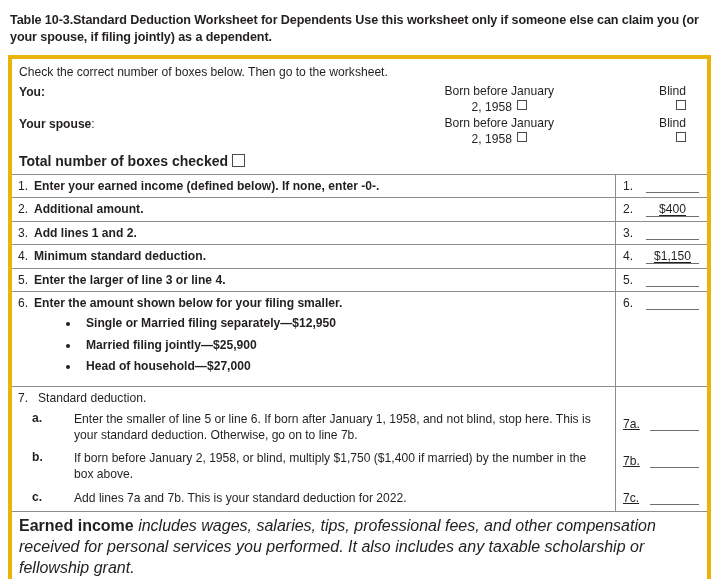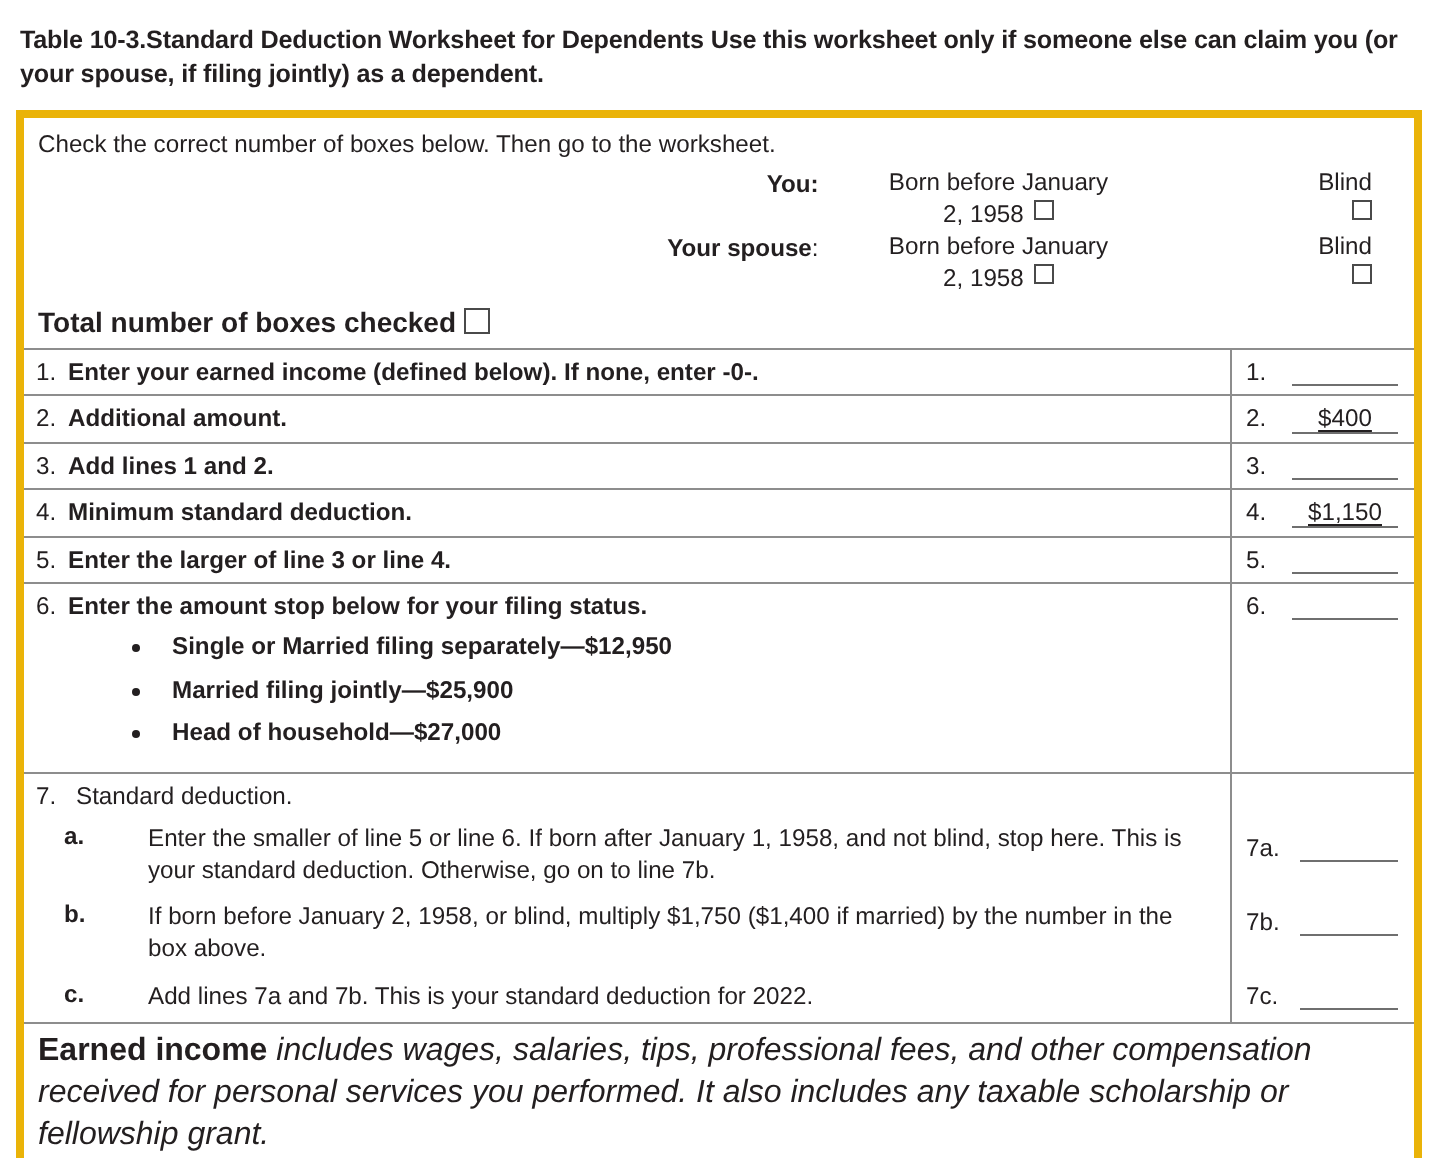--- a/index.html
+++ b/index.html
@@ -44,21 +44,20 @@
   }
   .checkline {
     display: flex;
     align-items: flex-start;
     margin-top: 2px;
   }
   .checkline .who {
     width: 395px;
     font-weight: bold;
     padding-top: 1px;
-    text-align: right;
   }
   .checkline .who .reg { font-weight: normal; }
   .col-born {
     width: 182px;
     text-align: center;
     padding-right: 2px;
   }
   .col-blind {
     width: 96px;
     text-align: right;
@@ -166,21 +165,21 @@
     padding: 4px 0 5px 0;
   }
   .l7 .amtcol {
     width: 92px;
     flex: none;
     border-left: 1px solid #8d8d8d;
     box-sizing: border-box;
     padding: 4px 8px 4px 7px;
   }
   .amtstack { display: flex; gap: 5px; }
-  .amtstack .anum { width: 22px; }
+  .amtstack .anum { width: 22px; text-decoration: underline; }
   .amtstack .aval {
     flex: 1 1 auto;
     border-bottom: 1px solid #6f6f6f;
     min-height: 13px;
   }
   .amtgap { height: 26px; }
   .line7head { padding-left: 6px; display: flex; }
   .line7head .n { width: 20px; }
   .footer {
     border-top: 1px solid #8d8d8d;
@@ -283,21 +282,21 @@
       <div class="ltext">Enter the larger of line 3 or line 4.</div>
       <div class="lamt">
         <span class="anum">5.</span>
         <span class="aval empty"></span>
       </div>
     </div>
 
     <div class="lrow">
       <div class="lnum">6.</div>
       <div class="ltext">
-        <div>Enter the amount stop below for your filing status.</div>
+        <div>Enter the amount shown below for your filing smaller.</div>
         <ul class="bullets">
           <li>Single or Married filing separately—$12,950</li>
           <li>Married filing jointly—$25,900</li>
           <li>Head of household—$27,000</li>
         </ul>
       </div>
       <div class="lamt">
         <span class="anum">6.</span>
         <span class="aval empty"></span>
       </div>

